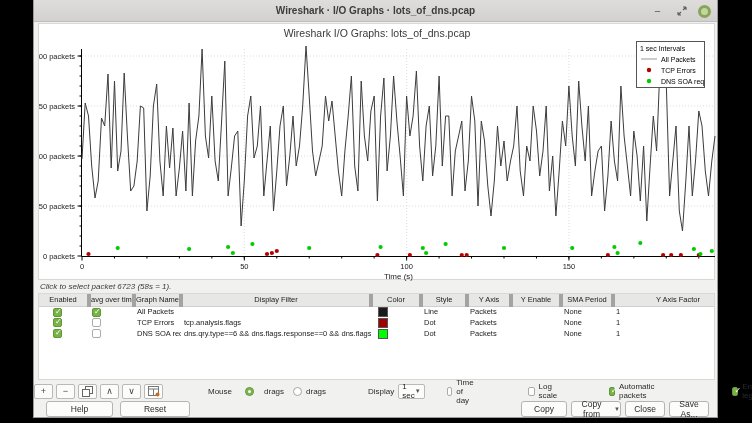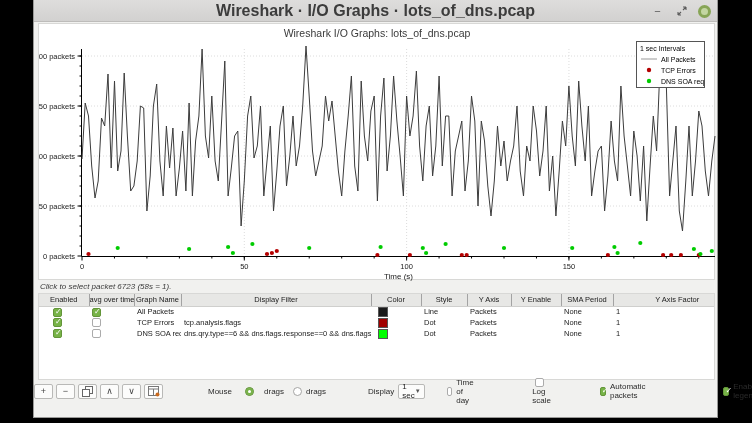--- a/index.html
+++ b/index.html
@@ -7,21 +7,21 @@
               font-family:"Liberation Sans","DejaVu Sans",sans-serif; }
   #stage { position:relative; width:752px; height:423px; background:#000; }
 
   
   #win { position:absolute; left:33px; top:0; width:685px; height:418px;
          background:#f1f1ef; border:1px solid #9a9a98; border-top:none; }
 
   #titlebar { position:absolute; left:0; top:0; width:100%; height:22px;
               background:linear-gradient(#dedddc,#d2d1d0); border-bottom:1px solid #bdbcba;
               display:flex; align-items:center; justify-content:center; }
-  #titlebar .title { font-size:16px; font-weight:bold; color:#3c3c3c; }
+  #titlebar .title { font-size:10px; font-weight:bold; color:#3c3c3c; }
   #winctrls { position:absolute; right:6px; top:0; height:22px; display:flex; align-items:center; gap:9px; }
   .wbtn { width:15px; height:15px; display:flex; align-items:center; justify-content:center;
           color:#5a5a5a; font-size:11px; cursor:default; }
   .wbtn svg { display:block; }
   #closebtn { width:13px; height:13px; border-radius:50%; background:#c3d6a2;
               border:3px solid #87a556; }
 
   
   #chartbox { position:absolute; left:4px; top:23px; width:677px; height:257px;
               background:#fff; border:1px solid #d8d8d6; }
@@ -34,21 +34,21 @@
   .legendtext { font-size:7px; fill:#000; }
   .legendtitle { font-size:7px; fill:#000; }
 
   
   #statusline { position:absolute; left:6px; top:282px; font-size:8px; font-style:italic; color:#3a3a3a; }
 
   
   #gtable { position:absolute; left:4px; top:293px; width:677px; height:87px;
             background:#fff; border:1px solid #d8d8d6; font-size:7.5px; color:#1a1a1a; }
   #gtable table { border-collapse:collapse; width:100%; table-layout:fixed; }
-  #gtable th { background:#e7e7e5; border-right:1px solid #a3a3a3; border-bottom:1px solid #cfcfcd;
+  #gtable th { background:#e7e7e5; border-right:4px solid #a3a3a3; border-bottom:1px solid #cfcfcd;
                font-weight:normal; font-size:7.5px; color:#1a1a1a; height:12px; text-align:center;
                overflow:hidden; white-space:nowrap; }
   #gtable th:last-child { border-right:none;padding-left:27px; }
   #gtable td { height:11px; padding:0 3px; white-space:nowrap; overflow:hidden; }
   .cb { display:inline-block; width:9px; height:9px; border:1px solid #ababab; border-radius:2px;
         background:#fff; vertical-align:middle; position:relative; }
   .cb.checked { background:#77b347; border-color:#639539; }
   .cb.checked::after { content:"✓"; position:absolute; left:1px; top:-2px; color:#fff; font-size:8px; }
   .swatch { display:inline-block; width:10px; height:10px; border:1px solid #555; vertical-align:middle; }
 
@@ -318,30 +318,41 @@
       <span class="lbl" style="margin-left:42px">Display</span>
       <span class="dropdown">
         <span>1 sec</span>
         <span class="ddarrow">▼</span>
       </span>
       <span id="optchecks" style="display:flex;align-items:center">
           <span style="display: inline-flex; align-items: center; margin-left: 22px;">
             <span class="cb"></span>
             <span style="margin-left:4px">Time of day</span>
           </span>
-          <span style="display: inline-flex; align-items: center; margin-left: 51px; flex-direction: column;">
+          <span style="display: inline-flex; align-items: center; margin-left: 51px;">
             <span class="cb"></span>
             <span style="margin-left:4px">Log scale</span>
           </span>
           <span style="display: inline-flex; align-items: center; margin-left: 49px;">
             <span class="cb checked"></span>
             <span style="margin-left:4px">Automatic packets</span>
           </span>
           <span style="display: inline-flex; align-items: center; margin-left: 75px;">
             <span class="cb checked"></span>
             <span style="margin-left:4px">Enable legend</span>
           </span>
         </span>
     </div>
 
+    <div id="footrow">
+      <button class="fbtn" style="left:12px;width:67px">Help</button>
+      <button class="fbtn" style="left:86px;width:70px">Reset</button>
+      <button class="fbtn" style="right:150px;width:46px">Copy</button>
+      <button class="fbtn" style="right:96px;width:50px">
+        <span>Copy from</span>
+          <span class="ddarrow" style="margin-left:3px">▼</span>
+      </button>
+      <button class="fbtn" style="right:52px;width:40px">Close</button>
+      <button class="fbtn" style="right:8px;width:40px">Save As...</button>
+    </div>
 
   </div>
 </div>
 
 </body></html>

